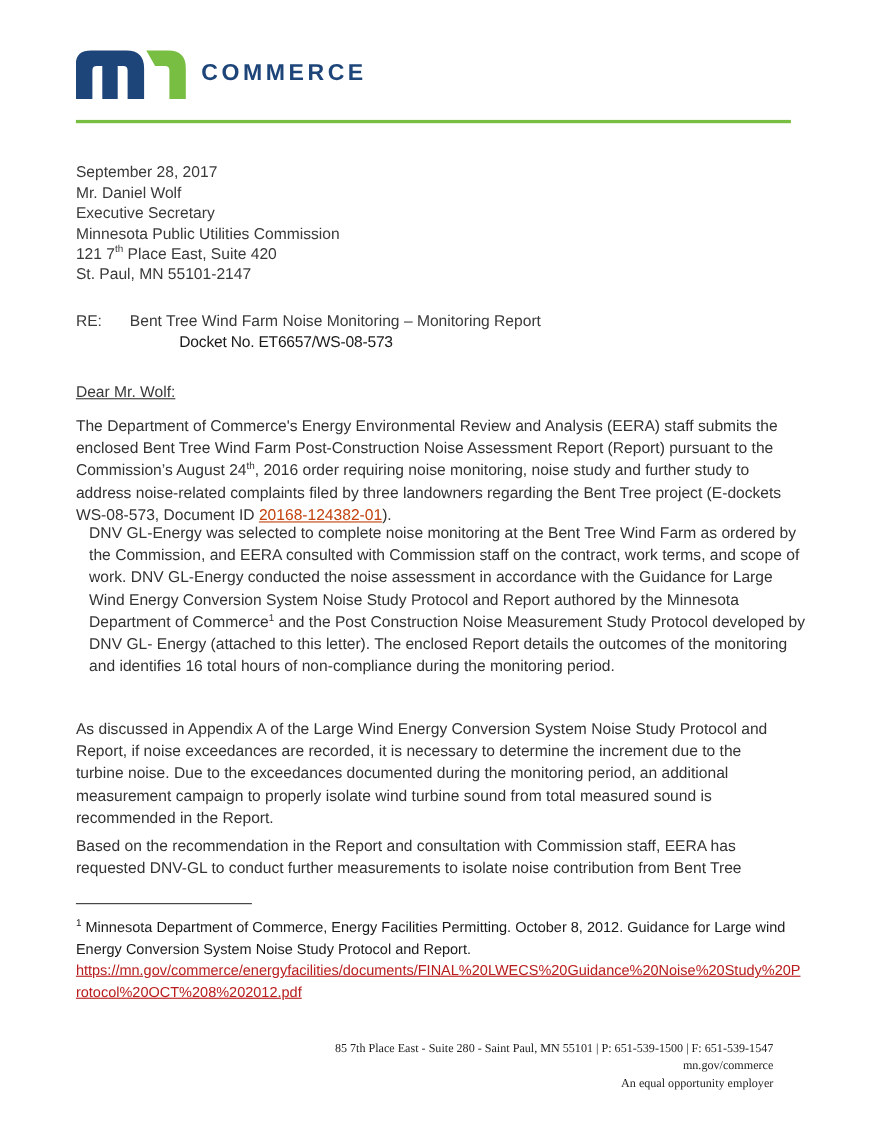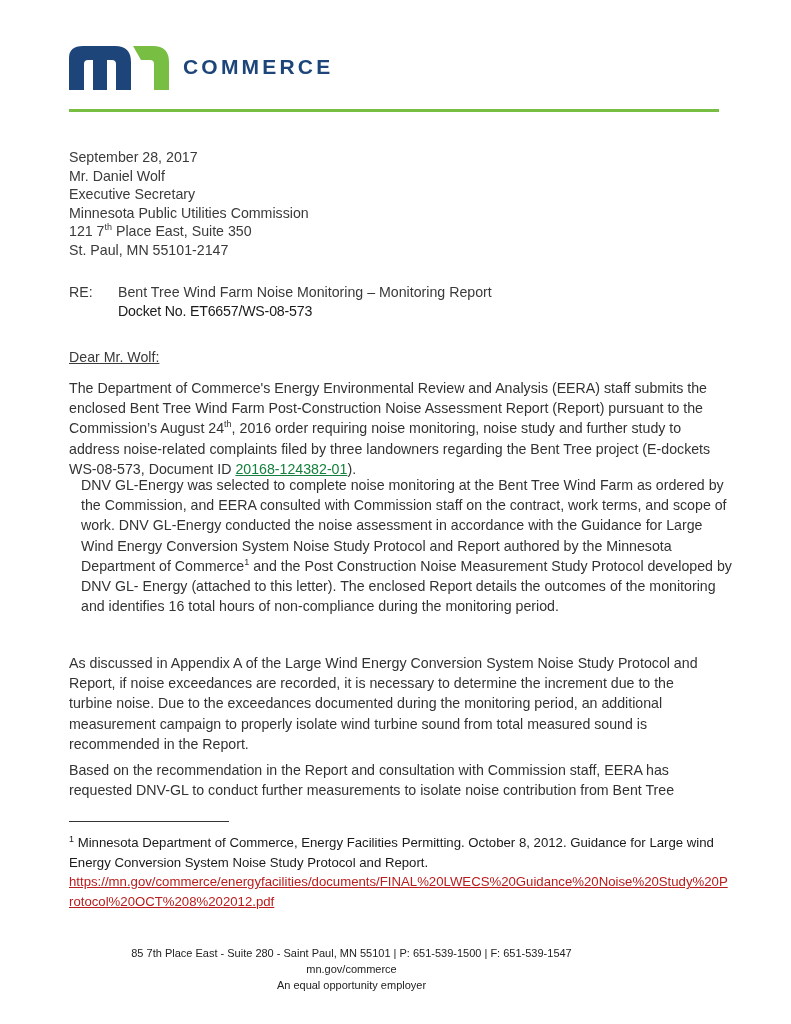--- a/index.html
+++ b/index.html
@@ -8,54 +8,54 @@
   .logo { position: absolute; left: 69px; top: 44px; height: 46px; display: flex; align-items: center; }
   .logo svg { display: block; }
   .logo-text { margin-left: 14px; color: #1d4579; font-family: Liberation Sans, sans-serif; font-weight: bold;
                font-size: 21px; letter-spacing: 3.2px; line-height: 22px; }
   .green-rule { position: absolute; left: 69px; top: 109px; width: 650px; height: 3px; background: #78be43; }
   .block { position: absolute; left: 69px; font-size: 14.2px; line-height: 18.5px; color: #3a3a3a; }
   .addr { top: 148px; }
   .re { top: 283px; }
   .re .row { display: flex; }
   .re .lbl { width: 49px; }
-  .re .docket { font-weight: normal; color: #1a1a1a; letter-spacing: -0.2px; }
+  .re .docket { font-weight: normal; color: #1a1a1a; letter-spacing: -0.2px; margin-left: 45px; }
   .salutation { top: 348px; text-decoration: underline; }
   .para { position: absolute; left: 69px; width: 652px; font-size: 14.2px; line-height: 20.2px; color: #333; }
   .p1 { top: 378px; }
   .p2 { top: 475px; margin-left: 12px; }
   .p3 { top: 653px; }
   .p4 { top: 760px; }
-  a.link { color: #15803d; }
+  a.link { color: #c2410c; }
   sup { font-size: 9px; line-height: 0; }
   .fn-rule { position: absolute; left: 69px; top: 821px; width: 160px; height: 1px; background: #333; }
   .footnote { position: absolute; left: 69px; top: 833px; width: 660px; font-size: 13.2px; line-height: 19.5px; color: #1a1a1a; }
   .footnote a { color: #b91c1c; text-decoration: underline; word-break: break-all; }
-  .footer { position: absolute; left: 0; top: 945px; width: 703px; text-align: center; font-size: 11px; line-height: 16px; color: #222; }
+  .footer { position: absolute; left: 0; top: 945px; width: 703px; text-align: right; font-size: 11px; line-height: 16px; color: #222; font-family: Liberation Serif, serif; }
 </style>
 </head>
 <body>
 
 <div class="logo">
   <svg width="100" height="46" viewBox="0 0 100 46">
     <path d="M0 46 V14 Q0 2 14 2 H46 Q62 2 62 18 V46 H47 V20 Q47 16 43 16 H38 V46 H24 V16 H19 Q15 16 15 20 V46 Z" fill="#1d4579"></path>
     <path d="M64 2 H84 Q100 2 100 18 V46 H85 V20 Q85 16 81 16 H72 Z" fill="#78be43"></path>
   </svg>
   <div class="logo-text">
     <div>COMMERCE</div>
   </div>
 </div>
 <div class="green-rule"></div>
 
 <div class="block addr">
   <div>September 28, 2017</div>
   <div>Mr. Daniel Wolf</div>
   <div>Executive Secretary</div>
   <div>Minnesota Public Utilities Commission</div>
-  <div><span>121 7</span><sup>th</sup><span> Place East, Suite 350</span></div>
+  <div><span>121 7</span><sup>th</sup><span> Place East, Suite 420</span></div>
   <div>St. Paul, MN  55101-2147</div>
 </div>
 
 <div class="block re">
   <div class="row">
     <span class="lbl">RE:</span>
     <span>Bent Tree Wind Farm Noise Monitoring – Monitoring Report</span>
   </div>
   <div class="row">
     <span class="lbl"></span>

